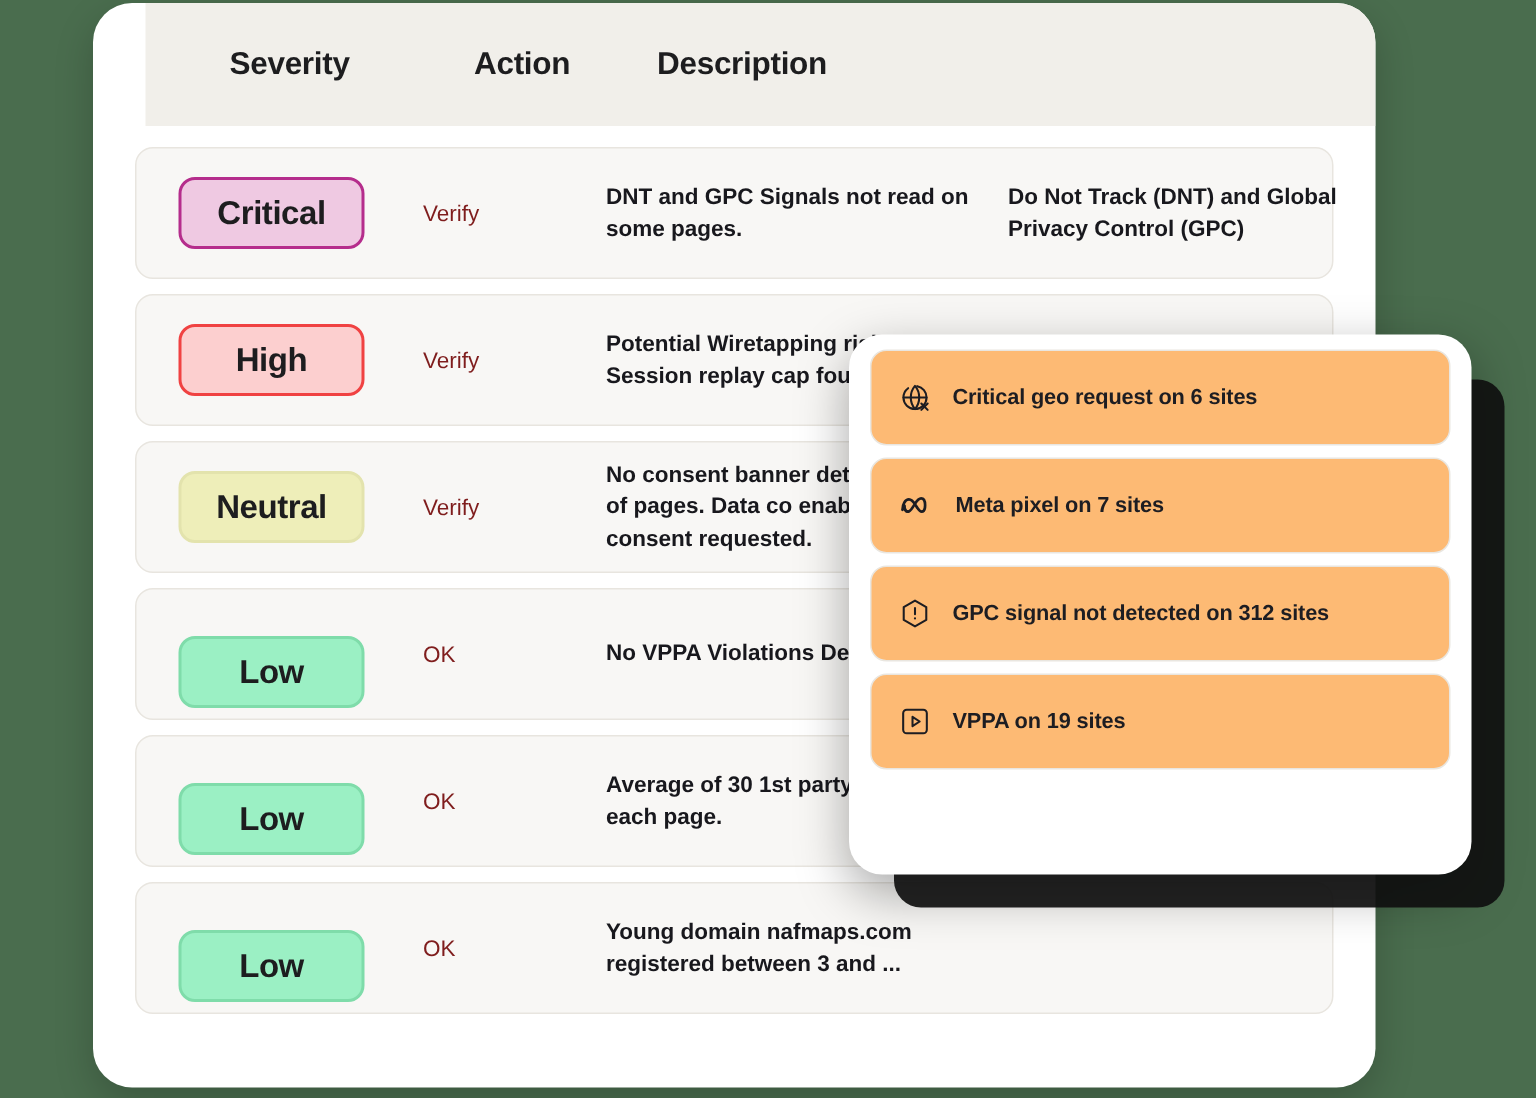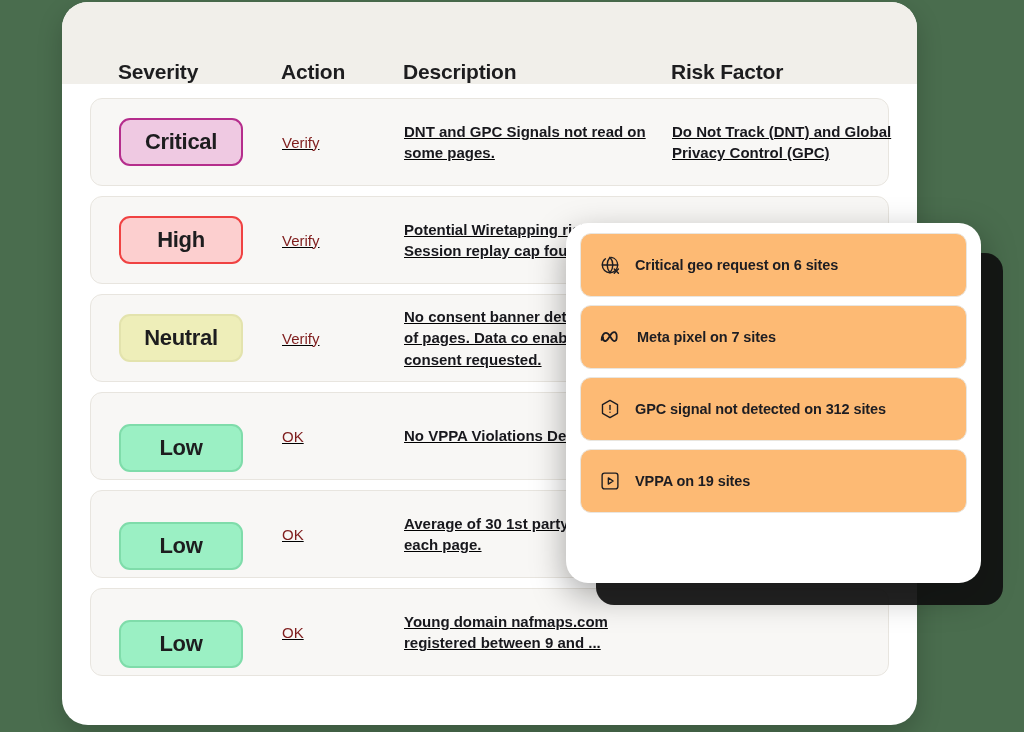--- a/index.html
+++ b/index.html
@@ -27,40 +27,40 @@
     background: #ffffff;
     border-radius: 26px;
     box-shadow: 0 10px 26px rgba(0,0,0,0.20);
     overflow: hidden;
   }
 
   #table-header {
     height: 82px;
     background: #f1efea;
     display: flex;
-    align-items: flex-end;
+    align-items: center;
     padding: 0 0 0 56px;
+    margin-left: 35px;
   }
 
   .th {
     font-size: 21px;
     font-weight: 600;
     color: #1d1d1f;
     letter-spacing: -0.2px;
   }
 
   
   .col-sev   { width: 163px; flex: none; }
   .col-act   { width: 122px; flex: none; }
   .col-desc  { width: 268px; flex: none; }
   .col-risk  { width: 230px; flex: none; }
 
   #table-body {
     padding: 14px 28px 16px 28px;
-    text-decoration: underline;
   }
 
   .row {
     background: #f8f7f5;
     border: 1px solid #e8e5df;
     border-radius: 12px;
     display: flex;
     align-items: center;
     padding: 0 0 0 28px;
     margin-bottom: 10px;
@@ -158,21 +158,20 @@
 </style>
 </head>
 <body>
 
 <div id="table-card">
 
   <div id="table-header">
     <div class="th col-sev">Severity</div>
     <div class="th col-act">Action</div>
     <div class="th col-desc">Description</div>
-    <div class="th col-risk">Risk Factor</div>
   </div>
 
   <div id="table-body">
 
     <div class="row">
       <div class="col-sev">
         <span class="badge badge-critical">Critical</span>
       </div>
       <div class="col-act cell-action">Verify</div>
       <div class="col-desc cell-desc">DNT and GPC Signals not read on some pages.</div>
@@ -213,21 +212,21 @@
       <div class="col-act cell-action">OK</div>
       <div class="col-desc cell-desc">Average of 30 1st party c loaded on each page.</div>
       <div class="col-risk cell-risk"></div>
     </div>
 
     <div class="row">
       <div class="col-sev">
         <span class="badge badge-low">Low</span>
       </div>
       <div class="col-act cell-action">OK</div>
-      <div class="col-desc cell-desc">Young domain nafmaps.com registered between 9 and ...</div>
+      <div class="col-desc cell-desc">Young domain nafmaps.com registered between 3 and ...</div>
     </div>
 
   </div>
 </div>
 
 <div id="alert-overlay">
 
 
   <div id="alert-list">
 

